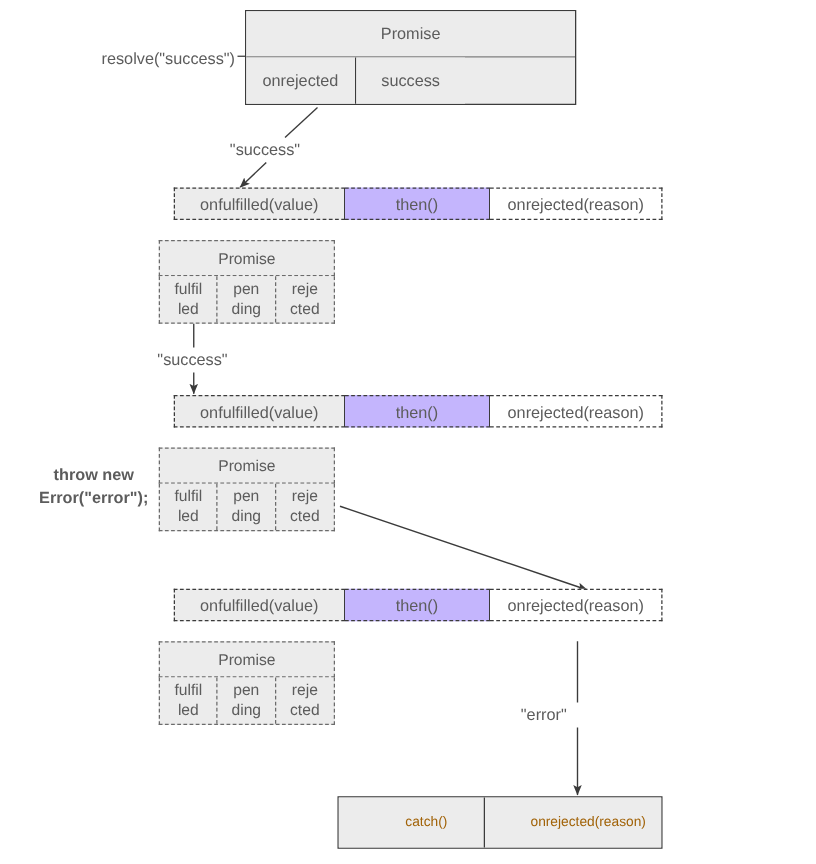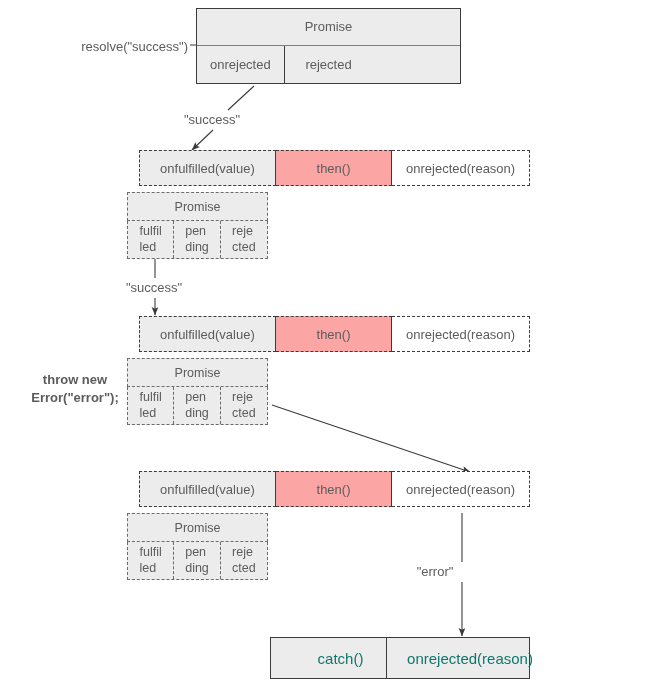--- a/index.html
+++ b/index.html
@@ -68,35 +68,35 @@
     border-right: 1px solid #3b3b3b;
   }
   .promise-solid .states .cell:last-child { border-right: none; }
 
   
   .chain {
     position: absolute;
   }
   .chain .handlers {
     display: flex;
-    height: 36px;
+    height: 26px;
     box-sizing: border-box;
     padding-left: 12px;
   }
   .chain .h-onful {
     box-sizing: border-box;
     background: #ececec;
     border: 1px dashed #3b3b3b;
     border-right: 1px solid #3b3b3b;
     display: flex; align-items: center; justify-content: center;
     font-size: 13px; color: #5c5c5c;
   }
   .chain .h-then {
     box-sizing: border-box;
-    background: #fca5a5;
+    background: #c4b5fd;
     border: 1px dashed #3b3b3b;
     border-left: none;
     border-right: 1px solid #3b3b3b;
     display: flex; align-items: center; justify-content: center;
     font-size: 13px; color: #5c5c5c;
   }
   .chain .h-onrej {
     box-sizing: border-box;
     background: #ffffff;
     border: 1px dashed #3b3b3b;
@@ -123,42 +123,43 @@
     position: absolute;
     display: flex;
     box-sizing: border-box;
     border: 1px dashed #6b6b6b;
     border-top: none;
     background: #ececec;
   }
   .inner-states .i-cell {
     box-sizing: border-box;
     display: flex; align-items: center; justify-content: center;
+    text-align: center;
     font-size: 12.5px;
     line-height: 1.22;
     color: #5c5c5c;
     border-right: 1px dashed #6b6b6b;
     white-space: pre-line;
   }
   .inner-states .i-cell:last-child { border-right: none; }
 
   
   .catch-block {
     position: absolute;
     display: flex;
     border: 1px solid #3b3b3b;
     box-sizing: border-box;
     background: #ececec;
     height: 42px;
   }
   .catch-block .c-cell {
     box-sizing: border-box;
     display: flex; align-items: center; justify-content: center;
-    font-size: 15px;
-    color: #0f766e;
+    font-size: 11px;
+    color: #a16207;
     background: #ececec;
     border-right: 1px solid #3b3b3b;
     padding-left: 24px;
   }
   .catch-block .c-cell:last-child { border-right: none; }
 
   
   .label {
     position: absolute;
     font-size: 13px;
@@ -194,21 +195,21 @@
     <line x1="462" y1="513" x2="462" y2="562" stroke="#3b3b3b" stroke-width="1.1"></line>
     <line x1="462" y1="582" x2="462" y2="636" stroke="#3b3b3b" stroke-width="1.1" marker-end="url(#arrowhead)"></line>
   </svg>
 
   <div class="node promise-solid" style="left:196px; top:8px; width:265px; height:76px;">
     <div class="row hdr">
       <div class="cell" style="width:100%;">Promise</div>
     </div>
     <div class="row states">
       <div class="cell" style="width:33.34%;">onrejected</div>
-      <div class="cell" style="width:33.33%;">rejected</div>
+      <div class="cell" style="width:33.33%;">success</div>
     </div>
   </div>
 
   <div class="label right" style="left:60px; top:38px; width:128px;">resolve("success")</div>
 
   <div class="label" style="left:168px; top:111px; width:88px;">"success"</div>
 
   <div class="chain" style="left:127px; top:150px; width:403px;">
     <div class="handlers">
       <div class="h-onful" style="width:141px;">onfulfilled(value)</div>

